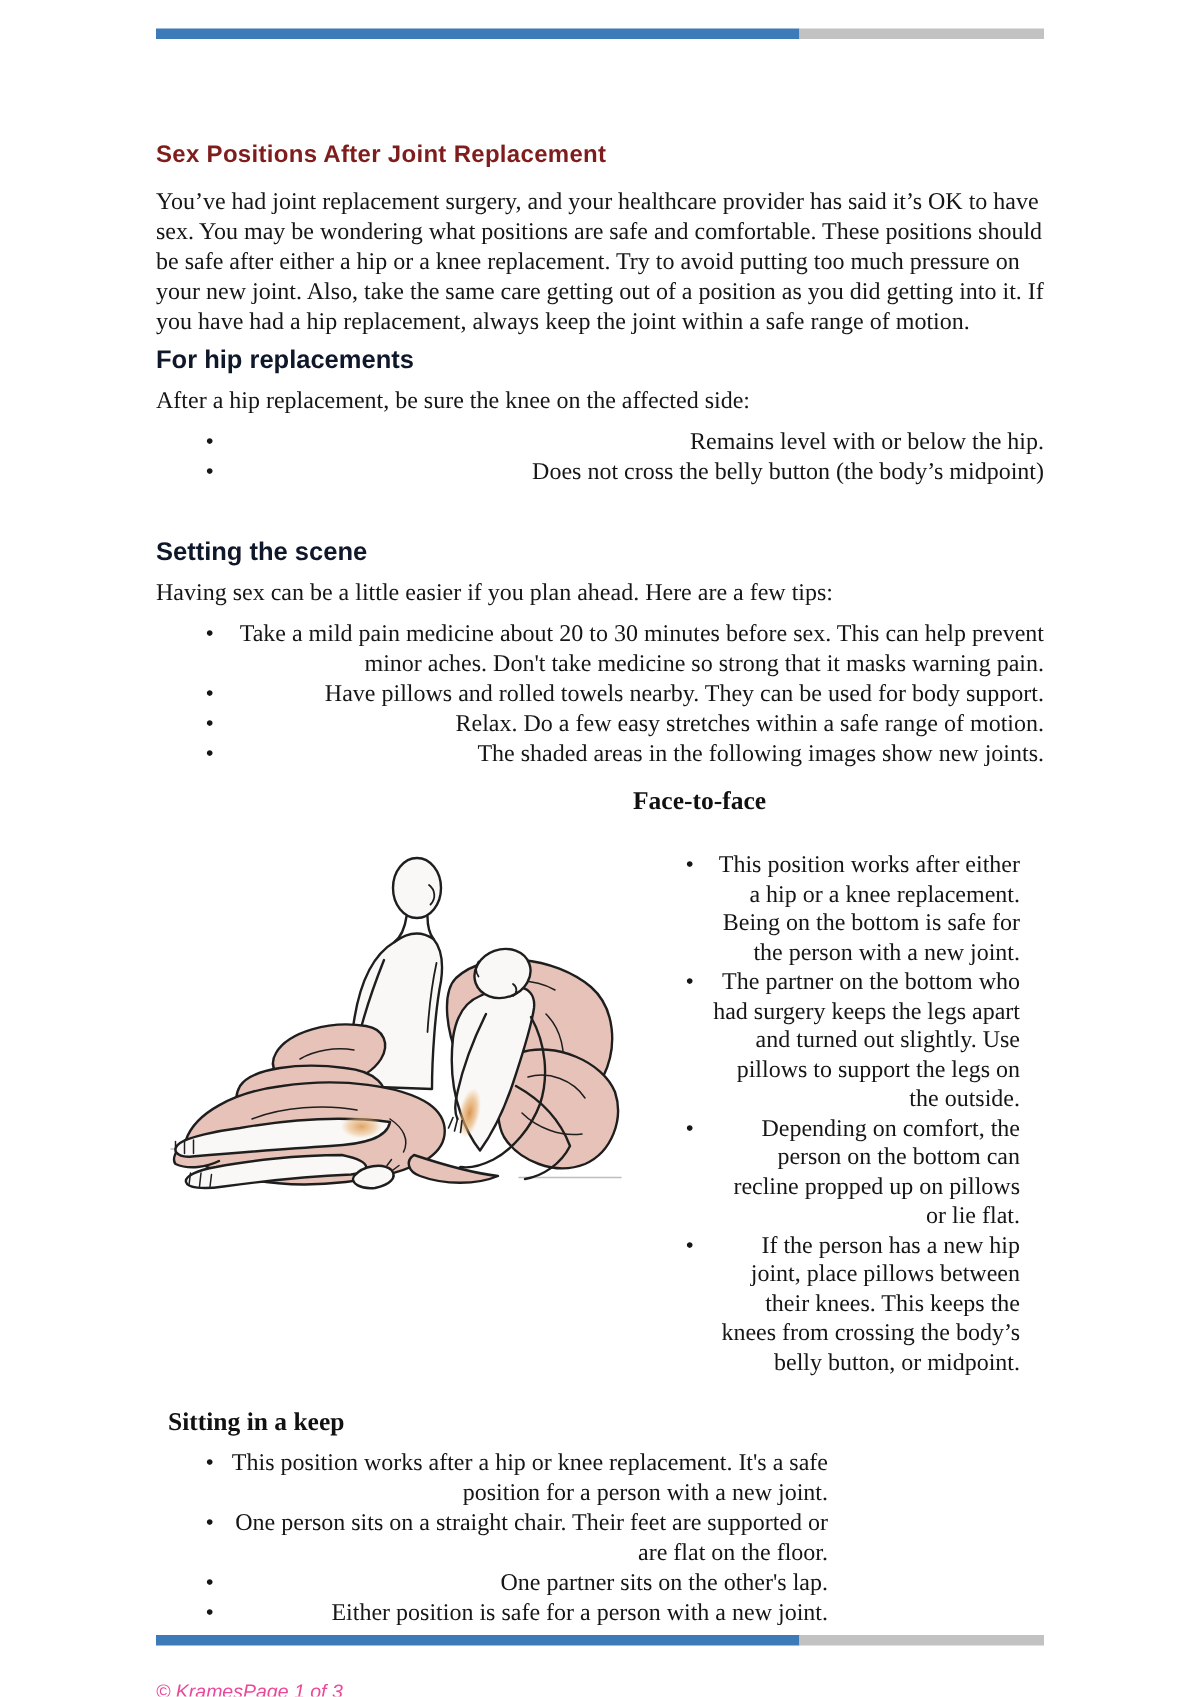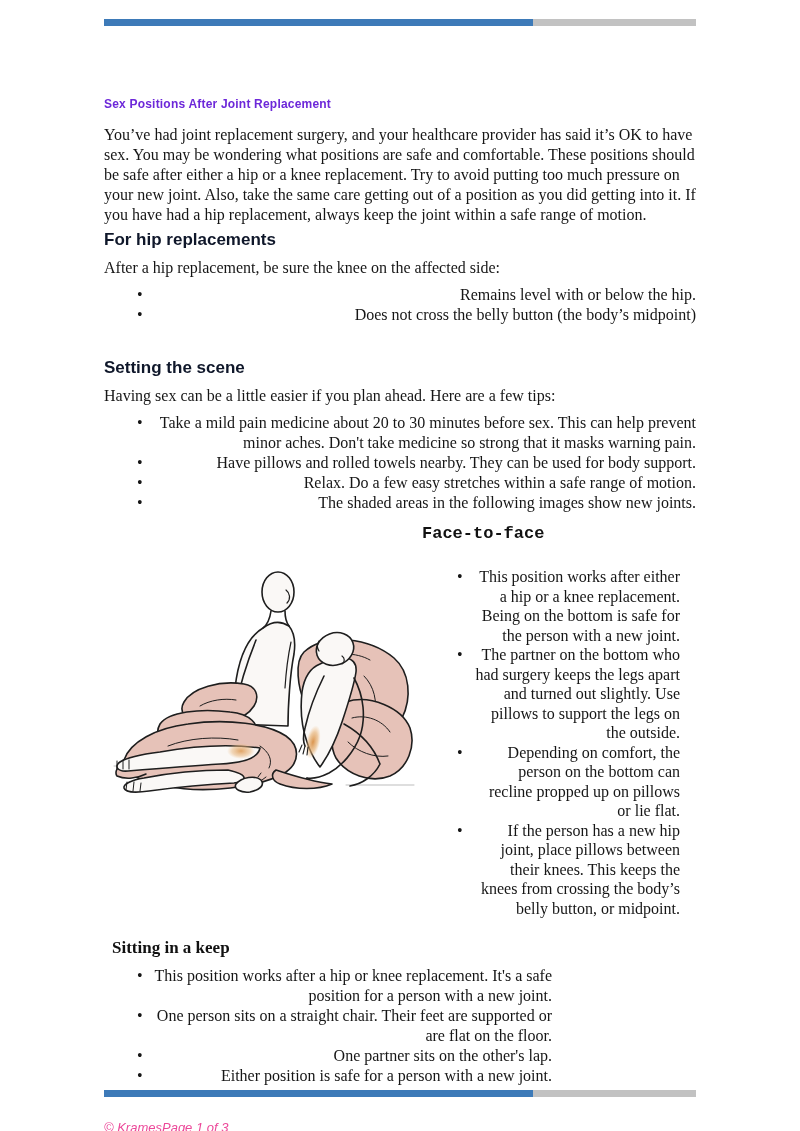--- a/index.html
+++ b/index.html
@@ -10,39 +10,39 @@
   }
   .content{width:592px;margin-left:104px;position:relative;}
   
   .accent-bar{display:flex;height:7px;}
   .accent-bar .blue{width:72.5%;background:#3d7ab8;}
   .accent-bar .gray{flex:1;background:#c2c2c2;}
   .topbar{margin-top:19px;}
   
   h1{
     font-family:"Liberation Sans", sans-serif;font-weight:bold;
-    font-size:12px;line-height:24px;color:#6d28d9;margin:66px 0 0 0;letter-spacing:.2px;
+    font-size:16px;line-height:24px;color:#7f1d1d;margin:66px 0 0 0;letter-spacing:.2px;
   }
   h2{
     font-family:"Liberation Sans", sans-serif;font-weight:bold;
     font-size:17px;line-height:20px;color:#0f172a;margin:33px 0 0 0;
   }
   h2.first{margin-top:5px;}
   .sub-heading{
     font-family:"Liberation Serif", serif;font-weight:bold;
     font-size:17px;line-height:20px;color:#111;margin:0;
   }
   
   p{font-size:16px;line-height:20px;margin:8px 0 0 0;}
   p.intro{margin-top:9px;}
   ul{list-style:none;margin:7px 0 0 0;padding:0 0 0 48px;font-size:16px;line-height:20px;}
   li{position:relative;text-align:right;}
   li::before{content:"\2022";position:absolute;left:-15px;top:0;}
   
-  .f2f-heading{margin:11px 0 0 318px;font-family:Liberation Mono, monospace;}
+  .f2f-heading{margin:11px 0 0 318px;}
   .f2f-row{display:flex;margin-top:7px;}
   .f2f-left{width:332px;}
   .f2f-left svg{display:block;margin:5px 0 0 4px;}
   .f2f-right{flex:1;}
   .f2f-right ul{margin:16px;padding-left:20px;line-height:19.5px;}
   .f2f-right li::before{left:-15px;}
   
   .sitting-heading{margin:4px 0 0 8px;}
   .sitting-list{margin-top:8px;width:448px;box-sizing:border-box;}
   

